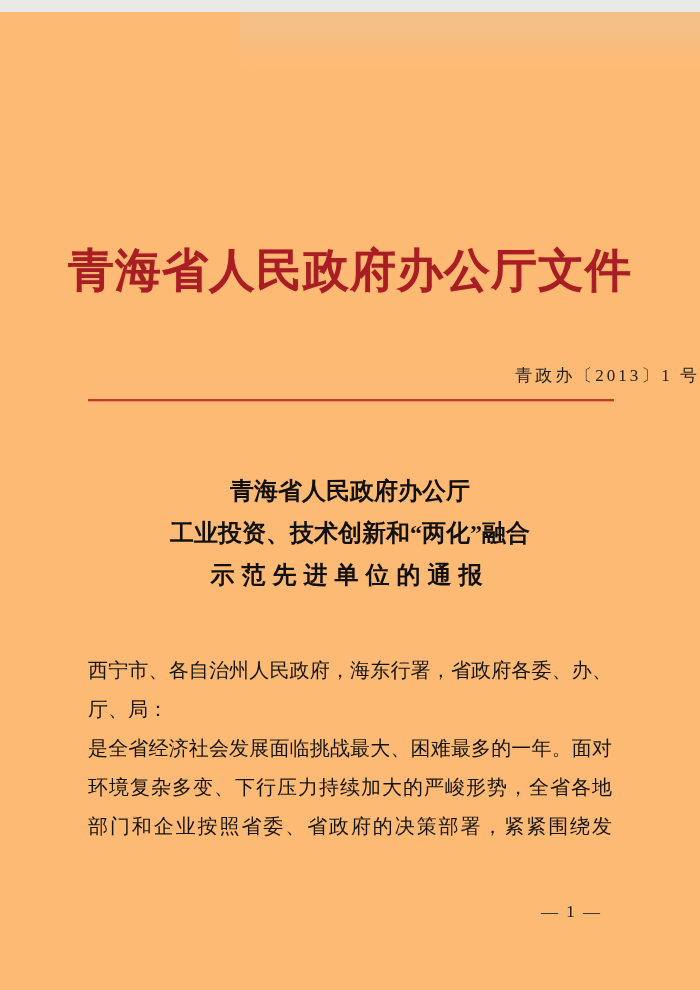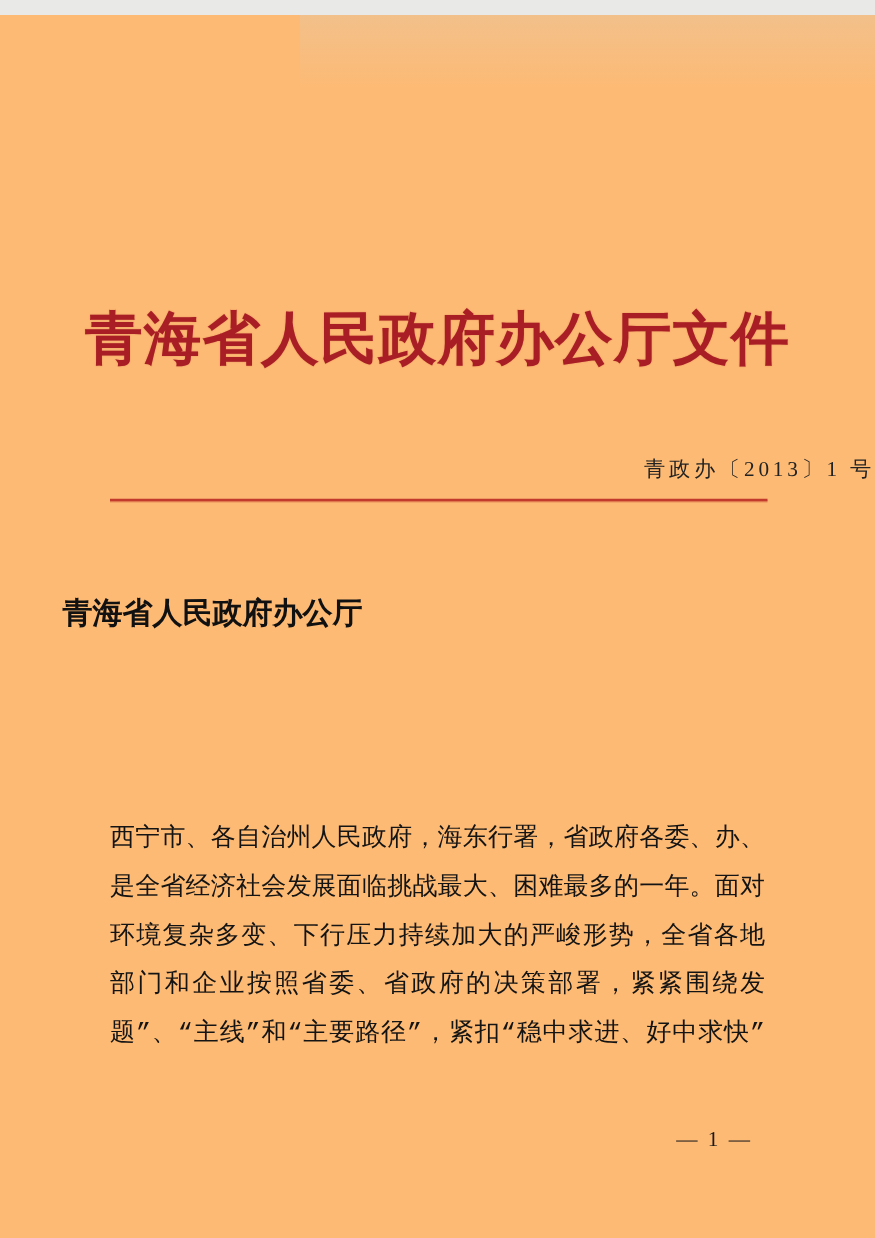--- a/index.html
+++ b/index.html
@@ -55,20 +55,21 @@
     width: 526px;
     height: 2px;
     background: #c23a2c;
     box-shadow: 0 1px 0 rgba(194,58,44,0.35);
   }
   .doc-title {
     position: absolute;
     top: 458px;
     left: 50px;
     width: 600px;
+    text-align: center;
     font-size: 24px;
     font-weight: bold;
     line-height: 42px;
     color: #111;
     white-space: nowrap;
   }
   .doc-title .spread {
     letter-spacing: 7px;
   }
   .body-text {
@@ -112,25 +113,27 @@
   <div class="scan-noise"></div>
 
   <div class="banner-title">青海省人民政府办公厅文件</div>
 
   <div class="doc-number">青政办〔2013〕1 号</div>
 
   <div class="red-divider"></div>
 
   <div class="doc-title">
     <div class="title-line">青海省人民政府办公厅</div>
+    <div class="title-line">工业投资、技术创新和“两化”融合</div>
+    <div class="title-line spread">示范先进单位的通报</div>
   </div>
 
   <div class="body-text">
     <div class="line justify">西宁市、各自治州人民政府，海东行署，省政府各委、办、</div>
+    <div class="line">厅、局：</div>
     <div class="line justify">是全省经济社会发展面临挑战最大、困难最多的一年。面对外部</div>
     <div class="line justify">环境复杂多变、下行压力持续加大的严峻形势，全省各地区、各</div>
     <div class="line justify">部门和企业按照省委、省政府的决策部署，紧紧围绕发展“主</div>
-    <div class="line justify">题”、“主线”和“主要路径”，紧扣“稳中求进、好中求快”</div>
   </div>
 
   <div class="page-number">— 1 —</div>
 
 </div>
 
 </body></html>

